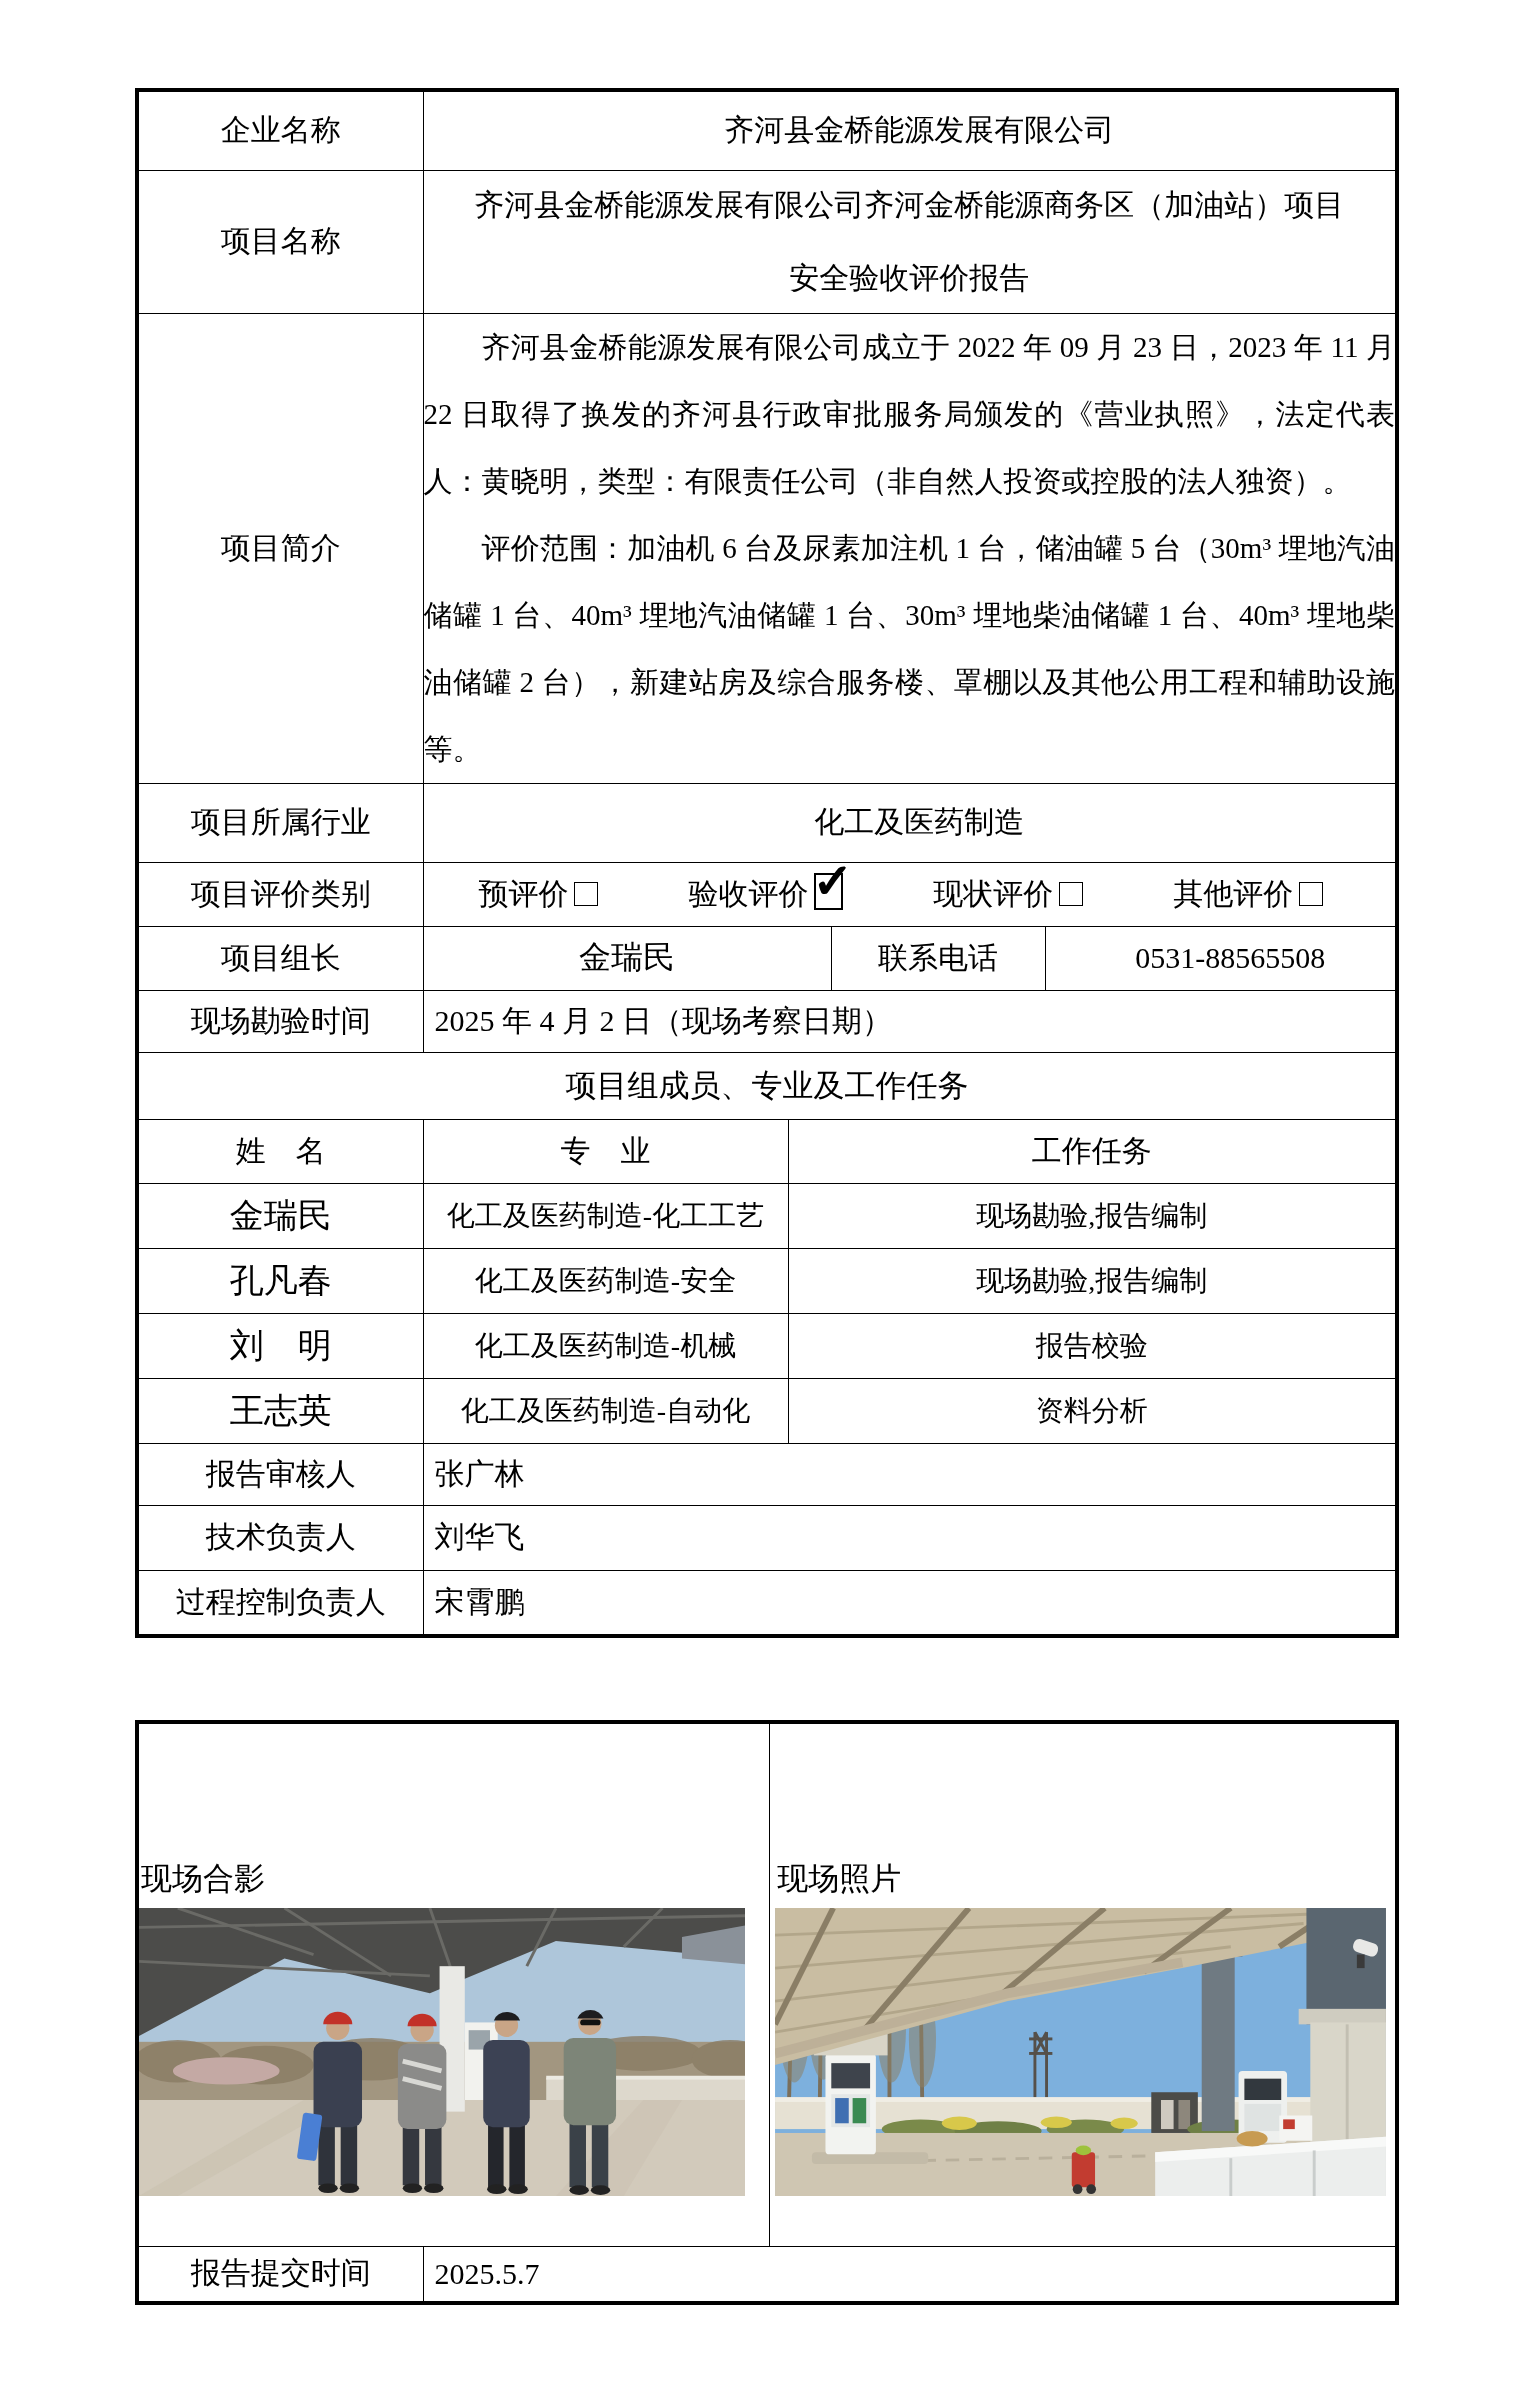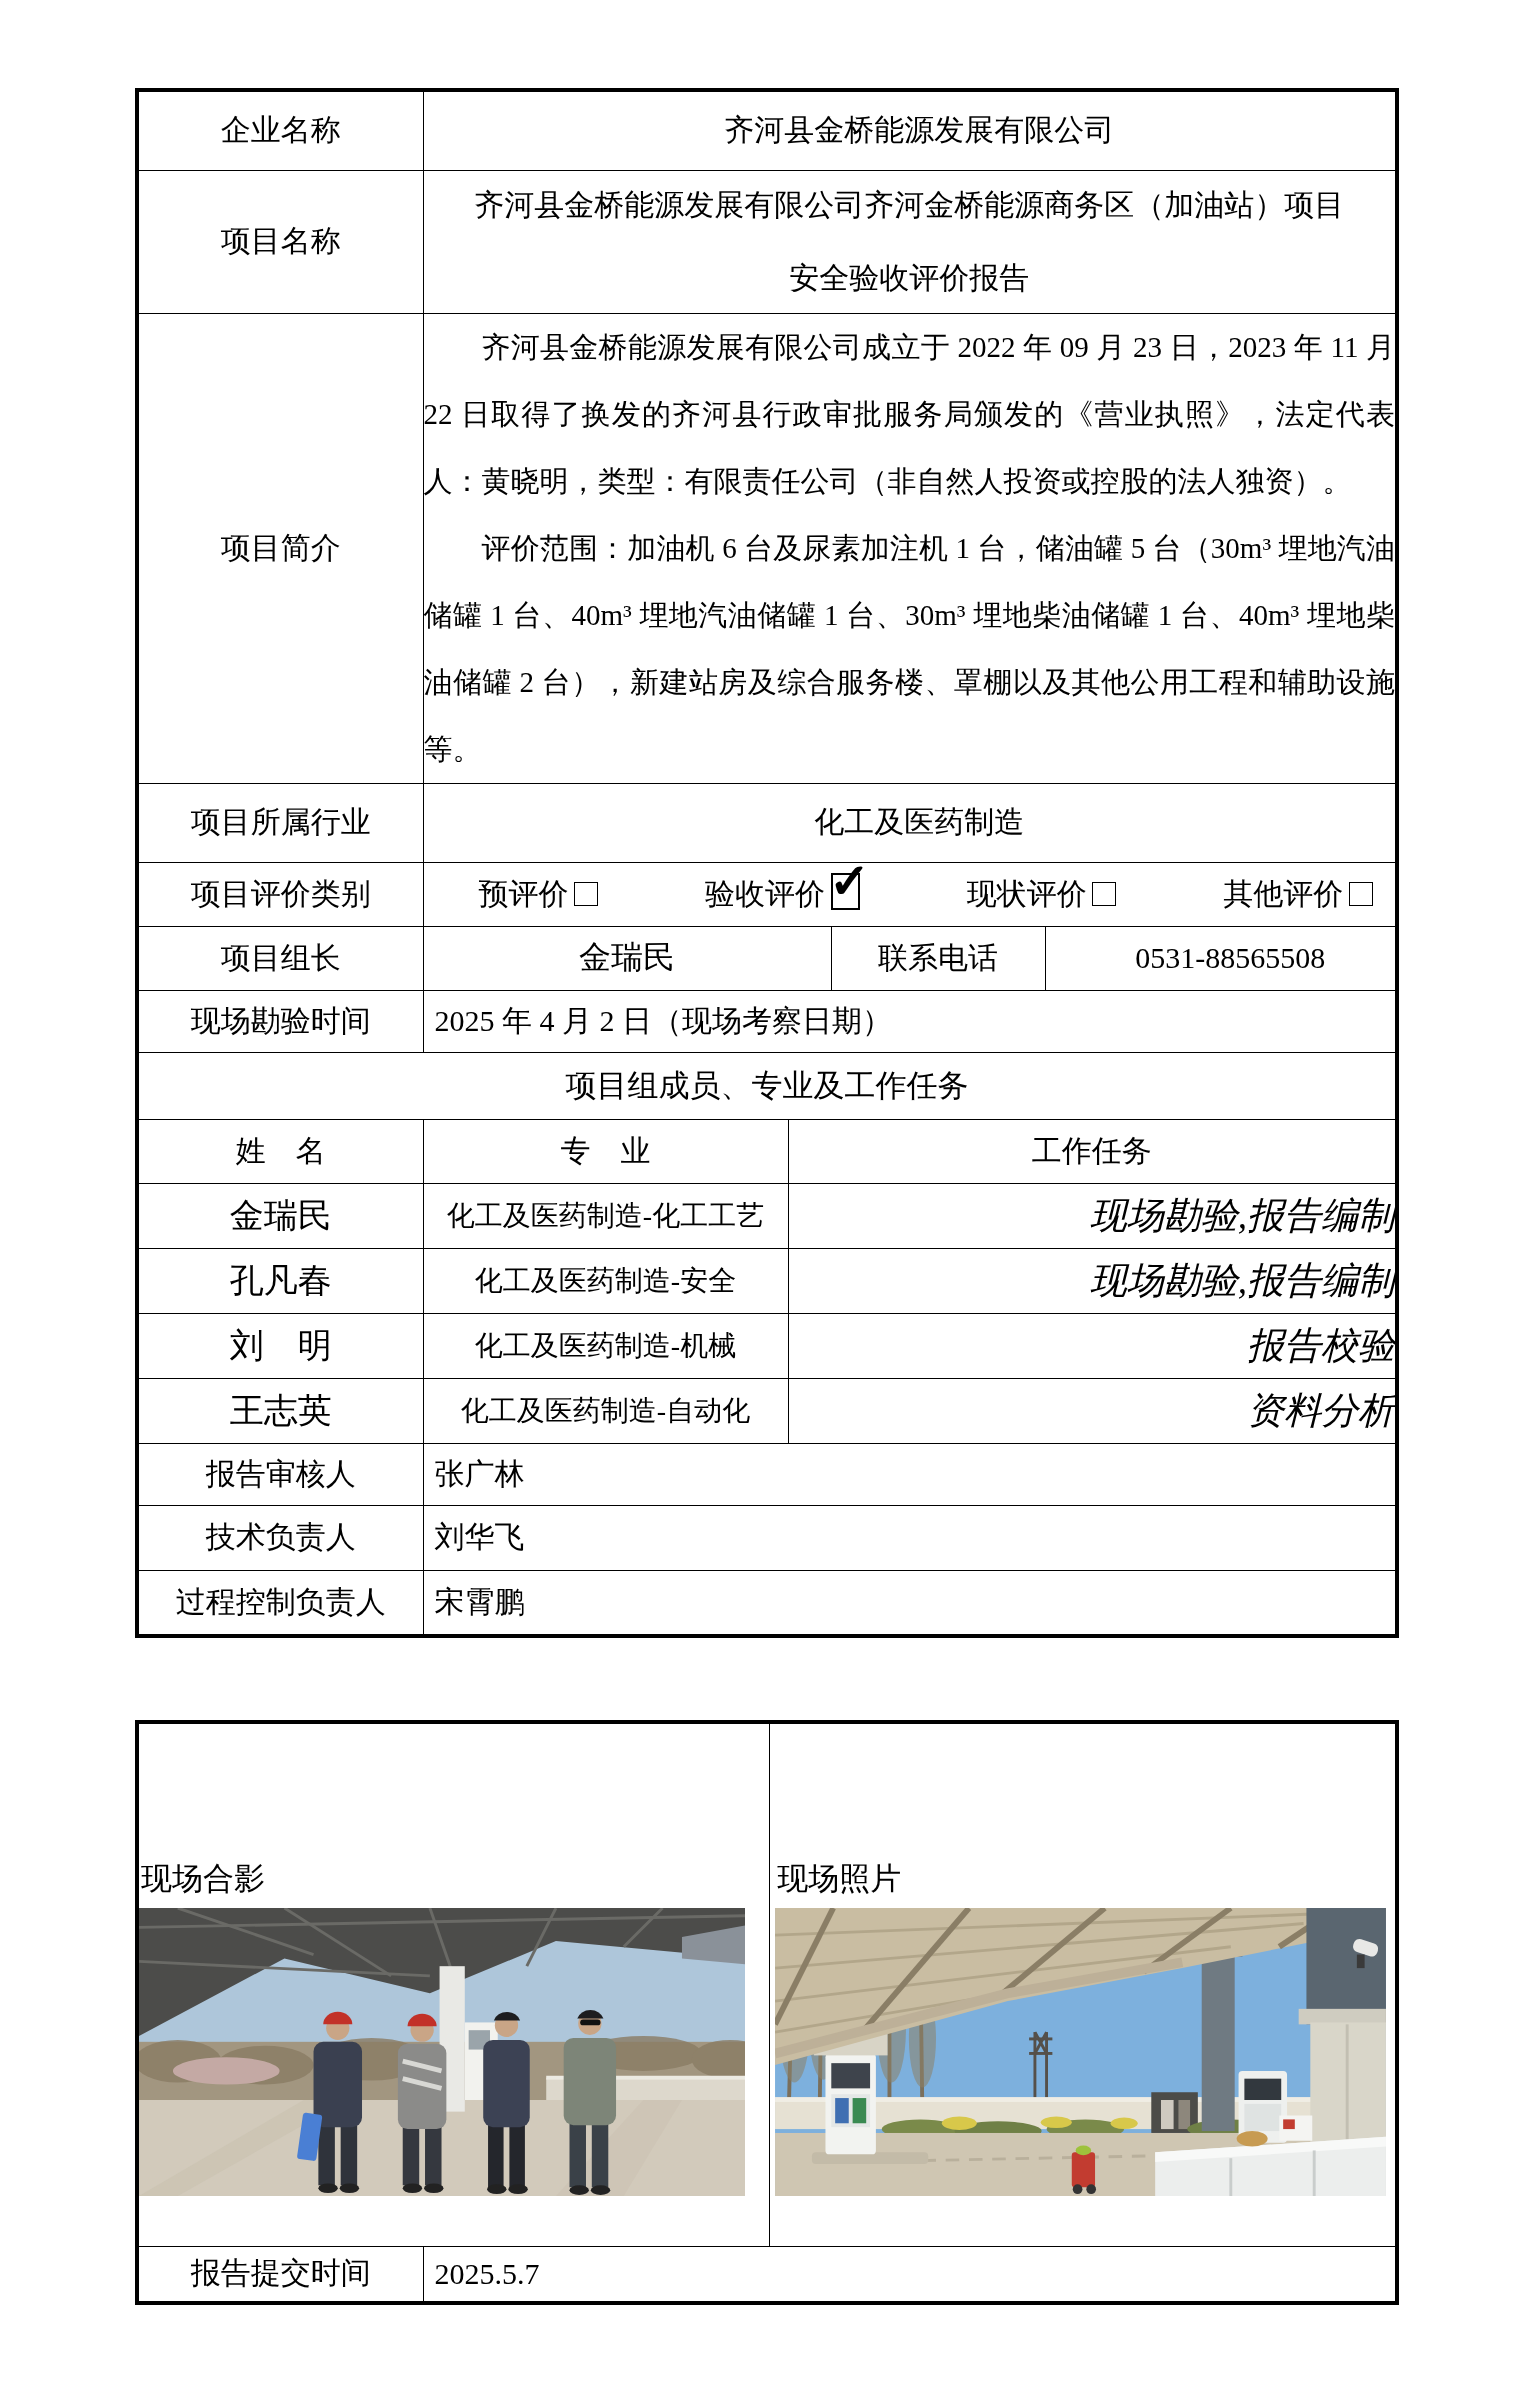--- a/index.html
+++ b/index.html
@@ -22,30 +22,30 @@
   .r81{height:79px}.r66{height:64px}.r64{height:62px}.r69{height:67px}
   .r67{height:65px}.r68{height:66px}.r540{height:524px}.r59{height:57px}
 
   .title-cell{text-align:center;font-size:30px;}
   .title-line{line-height:1.4;}
   .title-line+.title-line{margin-top:31px;}
 
   .summary-cell{padding:1.9px 11.6px;font-size:29px;vertical-align:middle;}
   .summary-cell p{margin:0;text-indent:2em;text-align:justify;line-height:67px;}
 
-  .opts{display:flex;justify-content:space-between;padding:0 22px 0 55px;align-items:center;font-size:30px;}
+  .opts{display:flex;justify-content:space-between;padding:0 72px 0 55px;align-items:center;font-size:30px;}
   .opt{white-space:nowrap;display:inline-flex;align-items:center;}
   .cb{display:inline-block;width:24px;height:24px;border:1.9px solid #000;margin-left:5.8px;position:relative;box-sizing:border-box;}
   .cb.checked{width:29px;height:37px;border:2.9px solid #000;margin-top:-9.7px;margin-bottom:-3.9px;}
   .cb.checked::after{content:"\2713";position:absolute;left:-3.9px;top:-17.5px;font-size:49px;font-weight:bold;line-height:1;}
 
   .leader-name{text-align:center;font-size:32px;}
   .member-name{text-align:center;font-size:34px;}
   .member-major{text-align:center;font-size:28px;}
-  .member-task{font-size:37px;padding-left:11.6px;text-align:right;font-style:italic;}
+  .member-task{font-size:28px;padding-left:11.6px;text-align:center;}
   .team-header{text-align:center;font-size:31px;}
   .cols-header{text-align:center;font-size:30px;}
 
   .photo-cell{vertical-align:top;}
   .photo-label{font-size:31px;margin:85px 0 7.8px 1.9px;}
   .photo-label.right{margin-left:7.8px;}
   .photo-frame{display:block;}
 </style>
 </head>
 <body>

